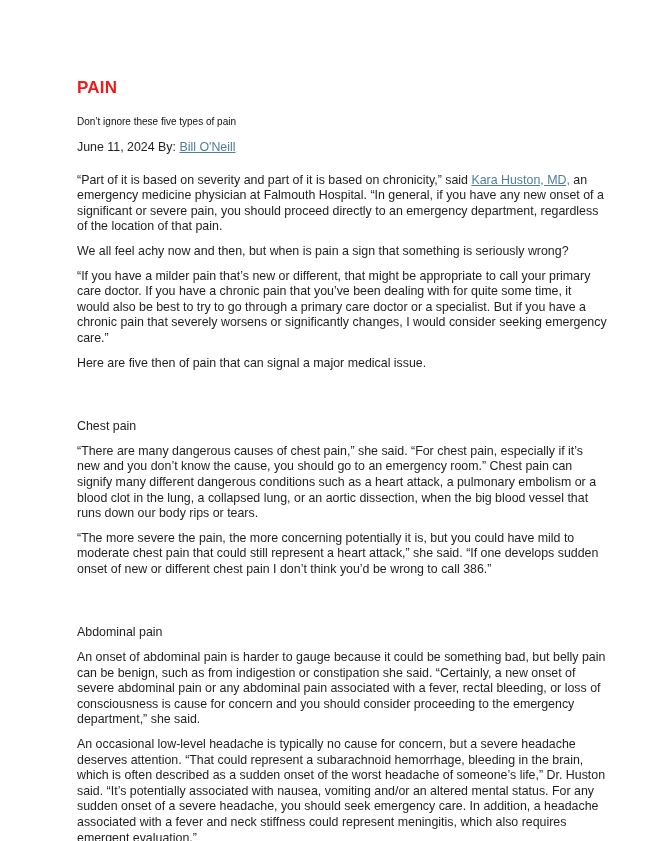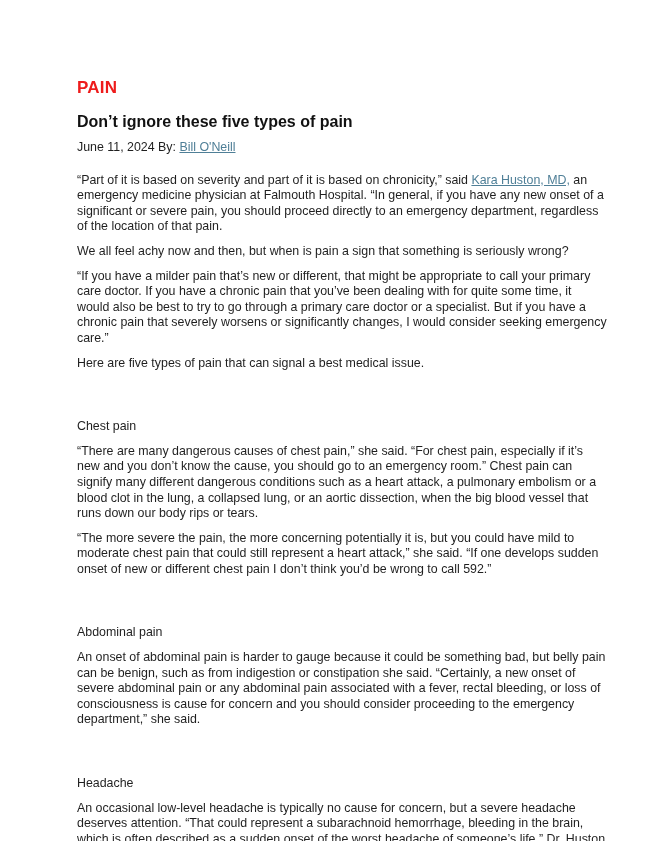--- a/index.html
+++ b/index.html
@@ -23,22 +23,22 @@
     }
     .section-label {
       color: #ee1c1c;
       font-weight: bold;
       font-size: 17px;
       line-height: 20px;
       margin: 0 0 10px 0;
       letter-spacing: 0.2px;
     }
     .title {
-      font-weight: bold;
-      font-size: 16px;
+      font-weight: normal;
+      font-size: 10px;
       line-height: 15px;
       margin: 16px 0 11px 0;
       color: #111;
     }
     p {
       font-size: 12.4px;
       line-height: 15.6px;
       margin: 0 0 9px 0;
       color: #1f1f1f;
     }
@@ -69,24 +69,23 @@
   </p>
 
   <p>
     <span>“Part of it is based on severity and part of it is based on chronicity,” said </span><a class="link" href="#">Kara Huston, MD,</a><span> an emergency medicine physician at Falmouth Hospital. “In general, if you have any new onset of a significant or severe pain, you should proceed directly to an emergency department, regardless of the location of that pain.</span>
   </p>
 
   <p>We all feel achy now and then, but when is pain a sign that something is seriously wrong?</p>
 
   <p>“If you have a milder pain that’s new or different, that might be appropriate to call your primary care doctor. If you have a chronic pain that you’ve been dealing with for quite some time, it would also be best to try to go through a primary care doctor or a specialist. But if you have a chronic pain that severely worsens or significantly changes, I would consider seeking emergency care.”</p>
 
-  <p>Here are five types of pain that can signal a best medical issue.</p>
+  <p>Here are five then of pain that can signal a major medical issue.</p>
 
   <p class="subhead">Chest pain</p>
   <p>“There are many dangerous causes of chest pain,” she said. “For chest pain, especially if it’s new and you don’t know the cause, you should go to an emergency room.” Chest pain can signify many different dangerous conditions such as a heart attack, a pulmonary embolism or a blood clot in the lung, a collapsed lung, or an aortic dissection, when the big blood vessel that runs down our body rips or tears.</p>
-  <p>“The more severe the pain, the more concerning potentially it is, but you could have mild to moderate chest pain that could still represent a heart attack,” she said. “If one develops sudden onset of new or different chest pain I don’t think you’d be wrong to call 592.”</p>
+  <p>“The more severe the pain, the more concerning potentially it is, but you could have mild to moderate chest pain that could still represent a heart attack,” she said. “If one develops sudden onset of new or different chest pain I don’t think you’d be wrong to call 386.”</p>
 
   <p class="subhead">Abdominal pain</p>
   <p>An onset of abdominal pain is harder to gauge because it could be something bad, but belly pain can be benign, such as from indigestion or constipation she said. “Certainly, a new onset of severe abdominal pain or any abdominal pain associated with a fever, rectal bleeding, or loss of consciousness is cause for concern and you should consider proceeding to the emergency department,” she said.</p>
 
-  <p class="subhead">Headache</p>
   <p>An occasional low-level headache is typically no cause for concern, but a severe headache deserves attention. “That could represent a subarachnoid hemorrhage, bleeding in the brain, which is often described as a sudden onset of the worst headache of someone’s life,” Dr. Huston said. “It’s potentially associated with nausea, vomiting and/or an altered mental status. For any sudden onset of a severe headache, you should seek emergency care. In addition, a headache associated with a fever and neck stiffness could represent meningitis, which also requires emergent evaluation.”</p>
 </div>
 
 </body></html>

